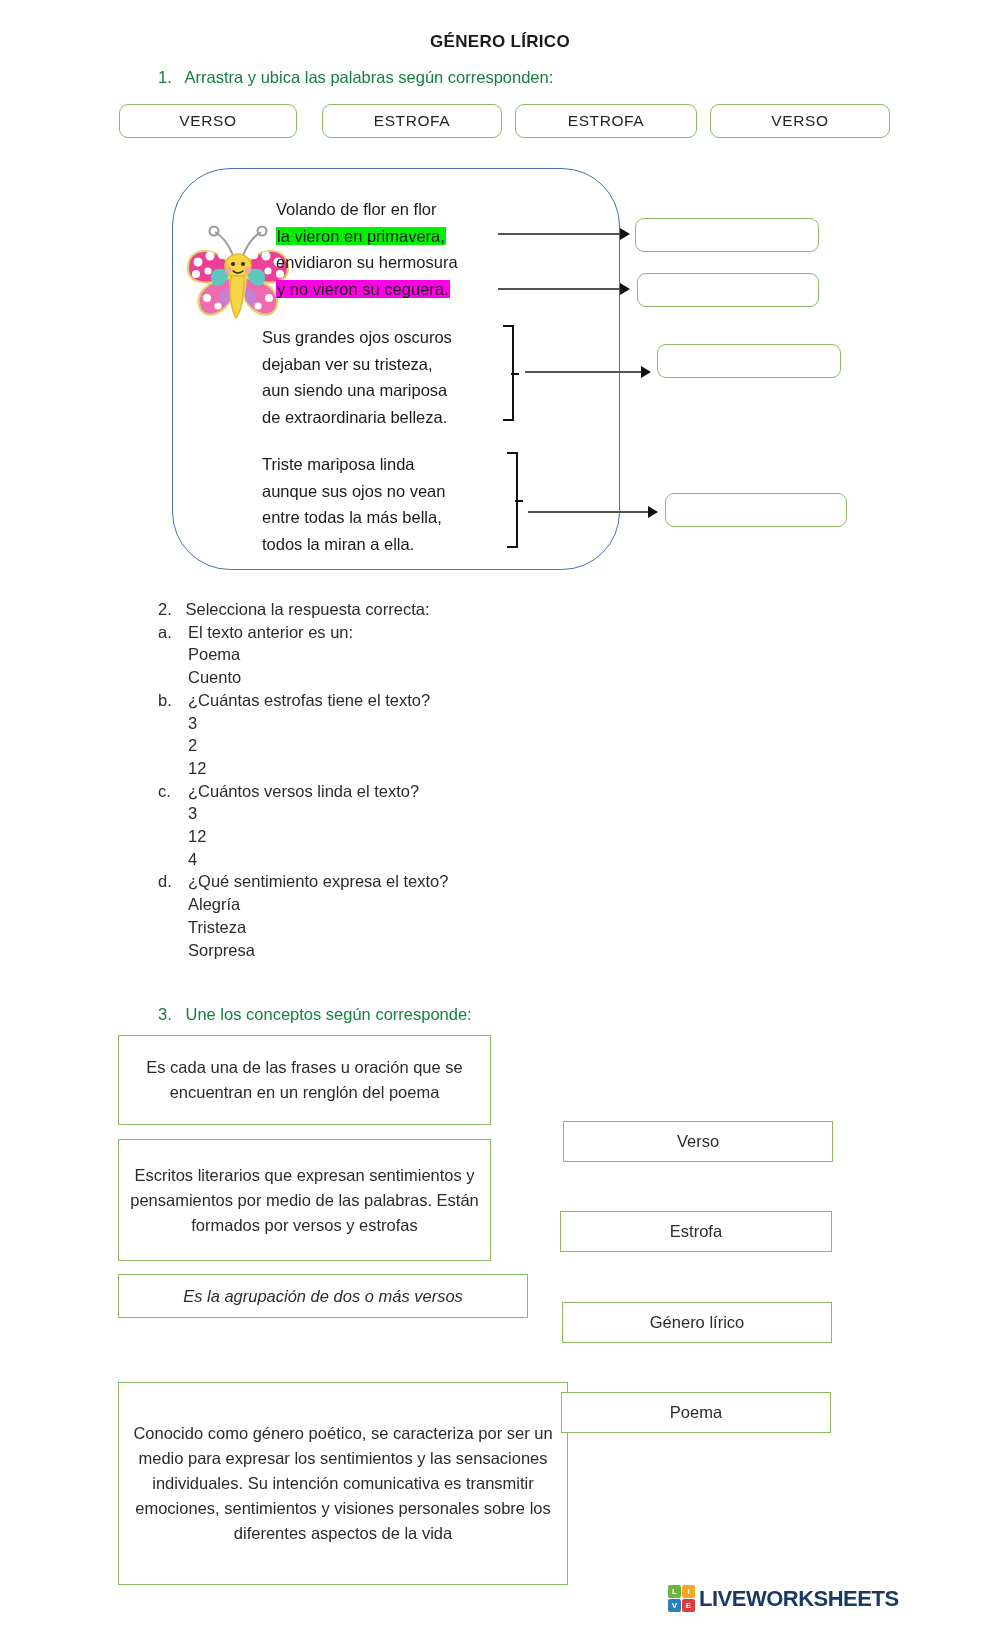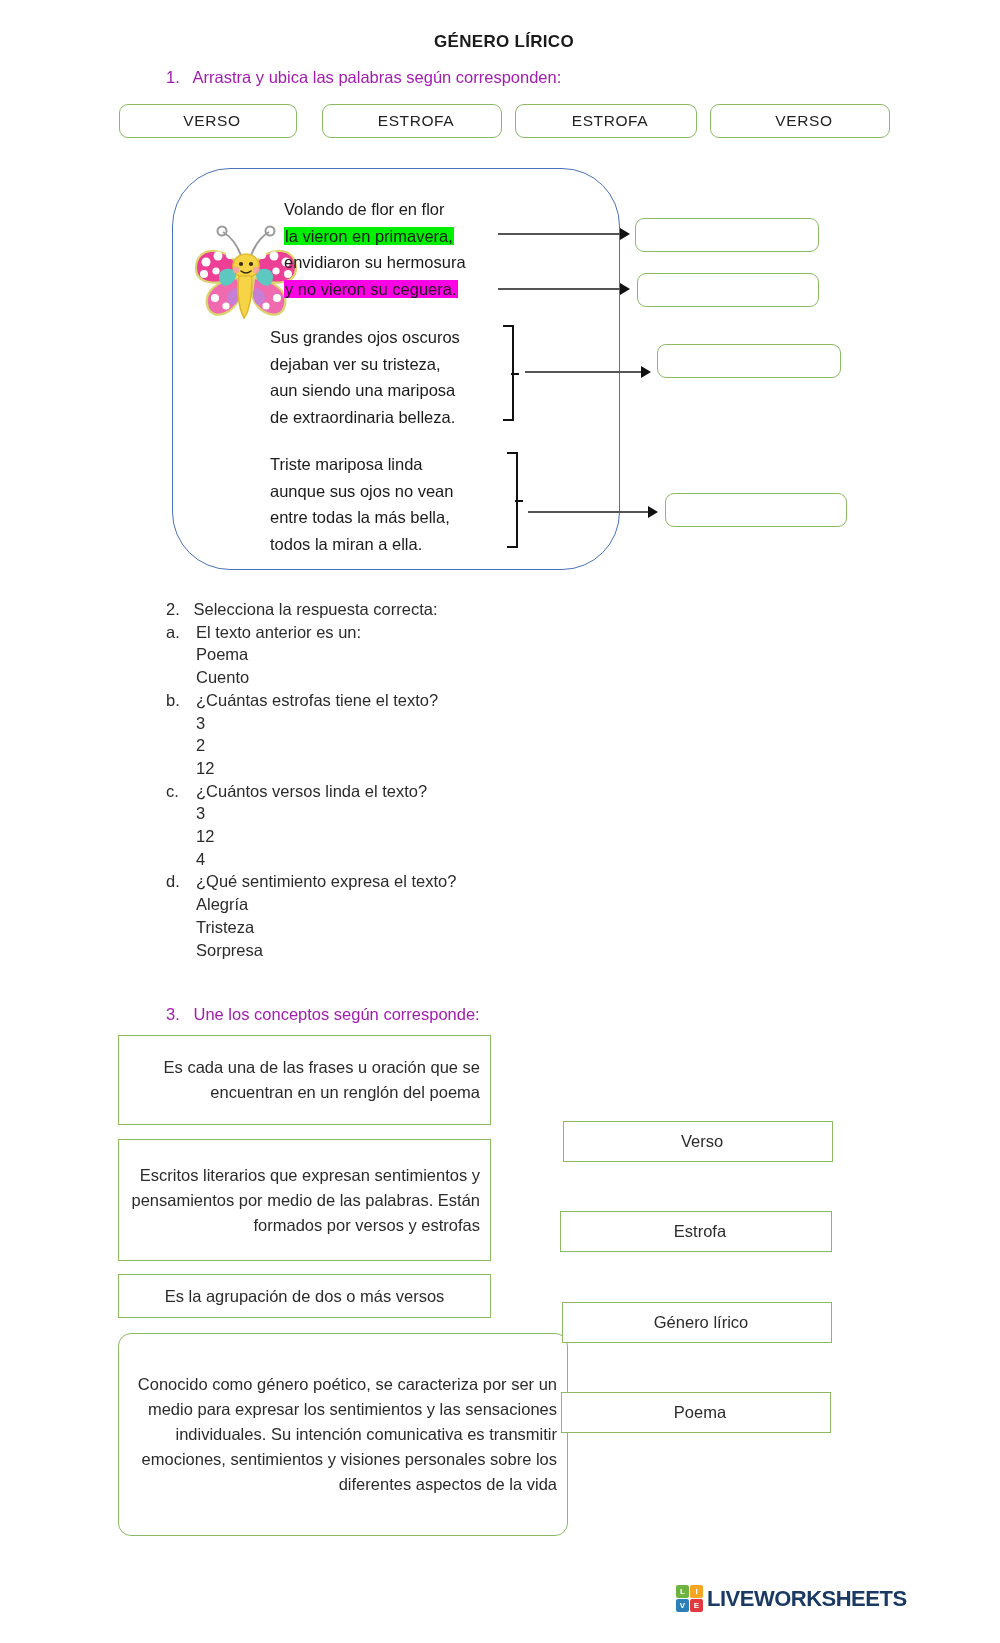--- a/index.html
+++ b/index.html
@@ -4,30 +4,30 @@
 <style>
   * { box-sizing: border-box; }
   html, body { margin:0; padding:0; }
   body {
     width:1000px; height:1643px; position:relative;
     background:#ffffff;
     font-family:"Liberation Sans", sans-serif;
     color:#1a1a1a;
     overflow:hidden;
   }
-  .abs { position:absolute;padding-left:8px; }
+  .abs { position:absolute; }
 
   
   #title {
     top:32px; left:0; width:1000px; text-align:center;
     font-size:17px; font-weight:bold; letter-spacing:.3px;
   }
 
   
-  .instr { font-size:16.5px; color:#a21caf; white-space:pre; }
+  .instr { font-size:16.5px; color:#15803d; white-space:pre; }
   #instr1 { top:68px; left:158px; }
   #instr3 { top:1005px; left:158px;text-align:right; }
 
   
   .chip {
     height:34px; border:1.6px solid #8cba62; border-radius:9px;
     background:#fff; display:flex; align-items:center; justify-content:center;
     font-size:15.5px; color:#222; letter-spacing:.6px;
   }
   #chip0 { top:104px; left:119px;  width:178px; }
@@ -90,27 +90,27 @@
   #mc { top:598px; left:158px; width:520px; }
   .mc-row { font-size:16.5px; line-height:22.7px; color:#2b2b2b; white-space:pre; }
   .mc-q  { display:flex; }
   .mc-marker { width:30px; flex:0 0 30px; }
   .mc-opt { padding-left:30px; }
 
   
   .defbox {
     border:1.6px solid #8cba62; background:#fff;
     display:flex; align-items:center; justify-content:center;
-    text-align:right; font-size:16.5px; line-height:25px; color:#2b2b2b;
+    text-align:center; font-size:16.5px; line-height:25px; color:#2b2b2b;
     padding:10px 10px;
   }
   #def0 { top:1035px; left:118px; width:373px; height:90px; }
   #def1 { top:1139px; left:118px; width:373px; height:122px; }
-  #def2 { top:1274px; left:118px; width:373px; height:44px; }
-  #def3 { top:1333px; left:118px; width:450px; height:203px;border-radius:13px; }
+  #def2 { top:1274px; left:118px; width:410px; height:44px;font-style:italic; }
+  #def3 { top:1382px; left:118px; width:450px; height:203px; }
 
   
   .conceptbox {
     border:1.6px solid #8cba62; background:#fff;
     display:flex; align-items:center; justify-content:center;
     font-size:16.5px; color:#2b2b2b; height:41px;
   }
   #con0 { top:1121px; left:563px; width:270px; }
   #con1 { top:1211px; left:560px; width:272px; }
   #con2 { top:1302px; left:562px; width:270px; }

